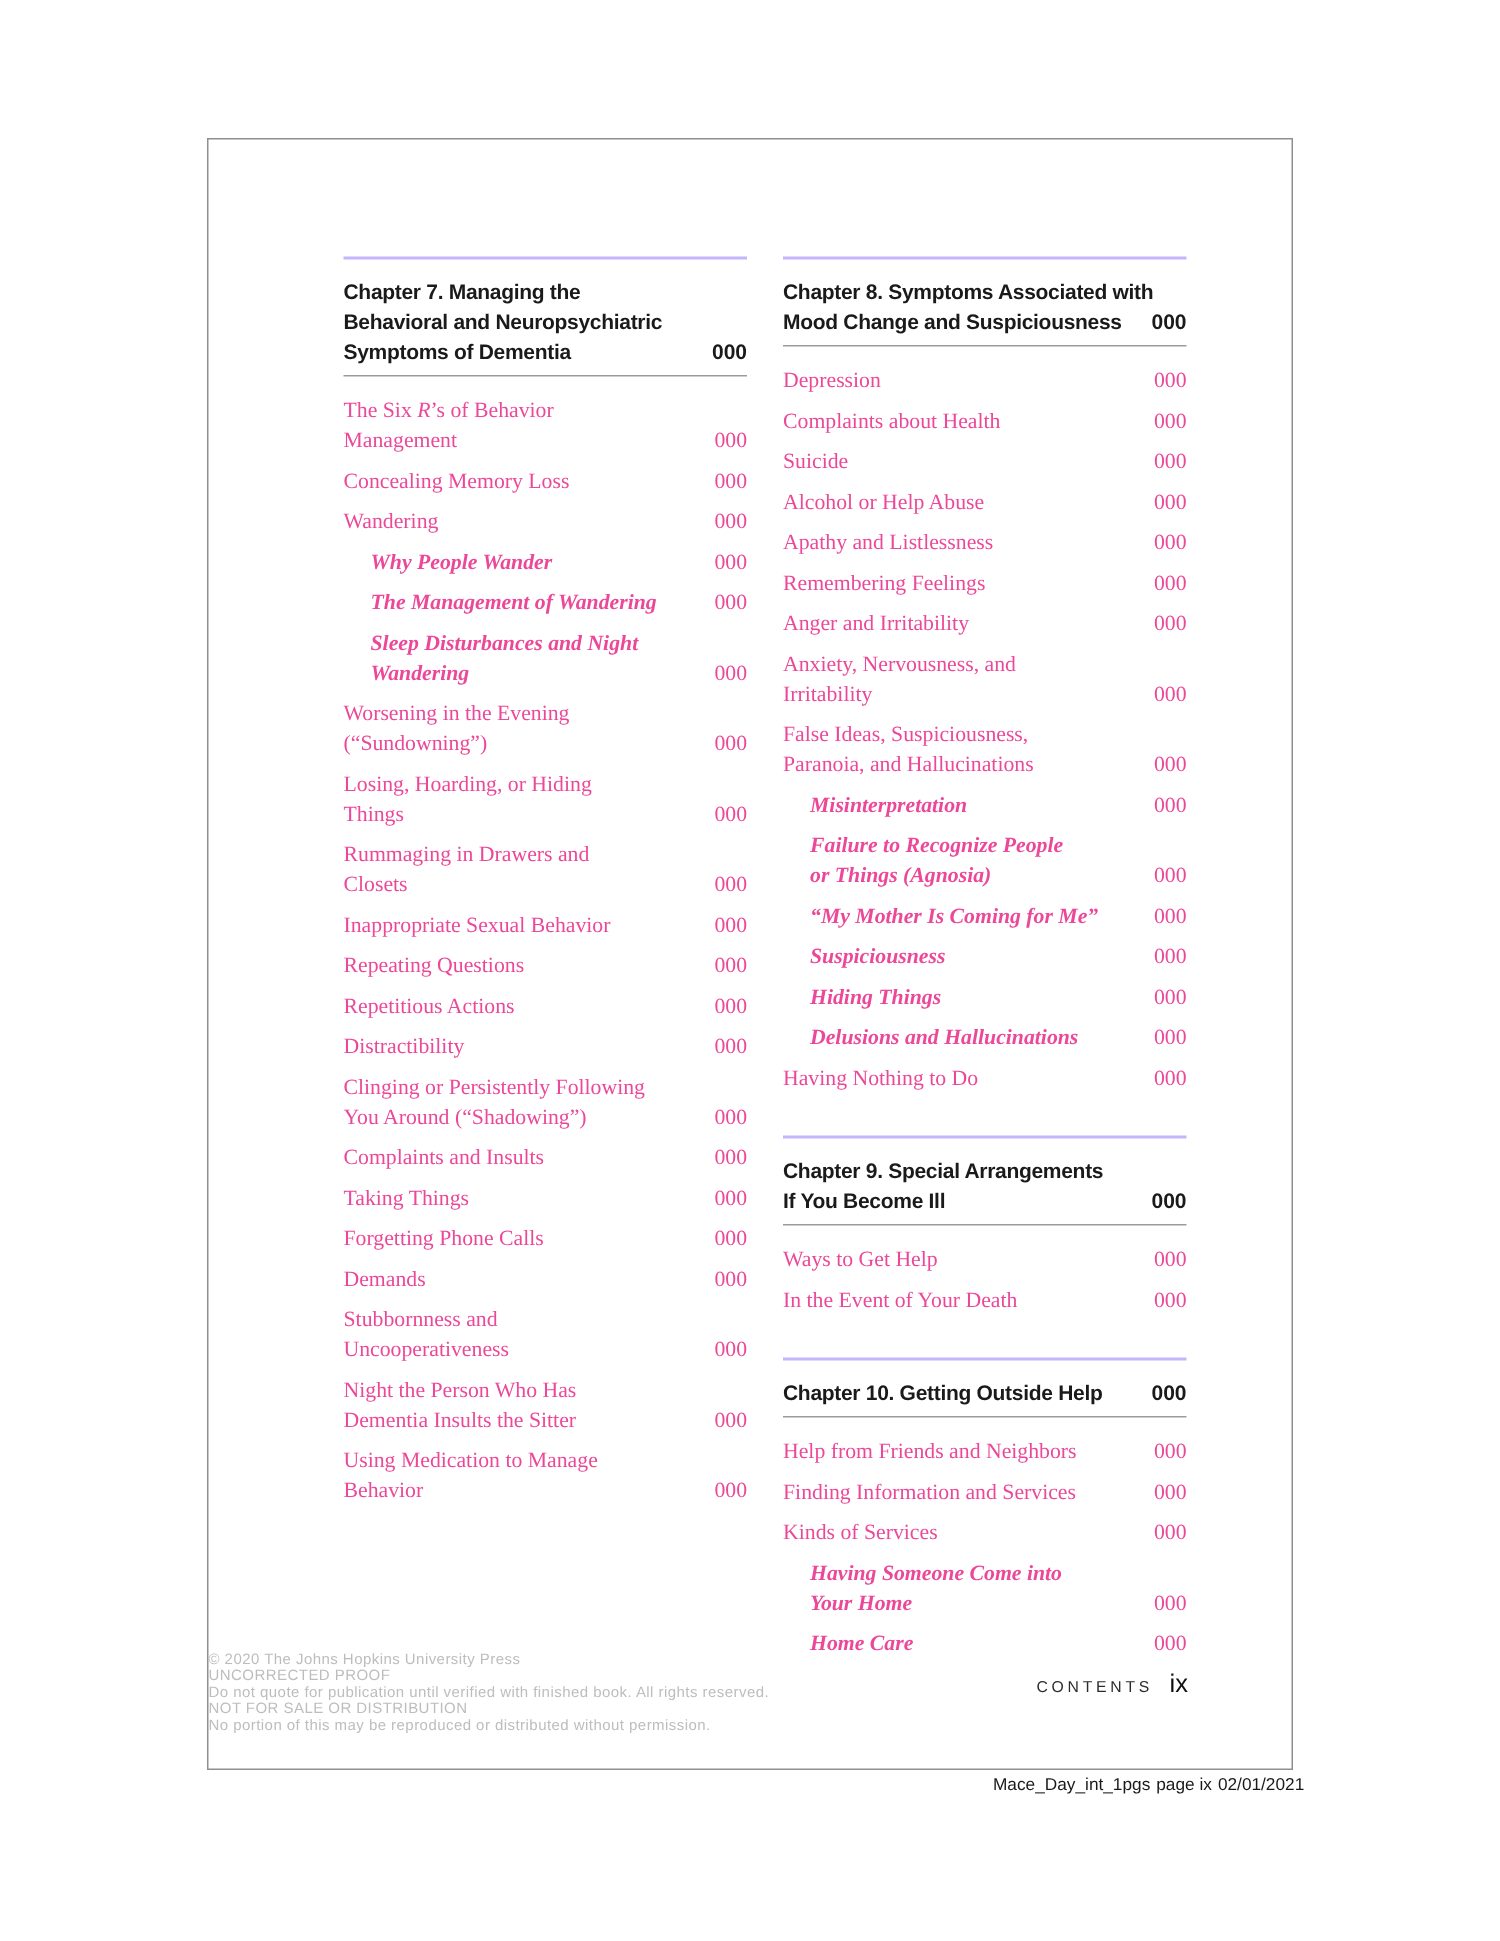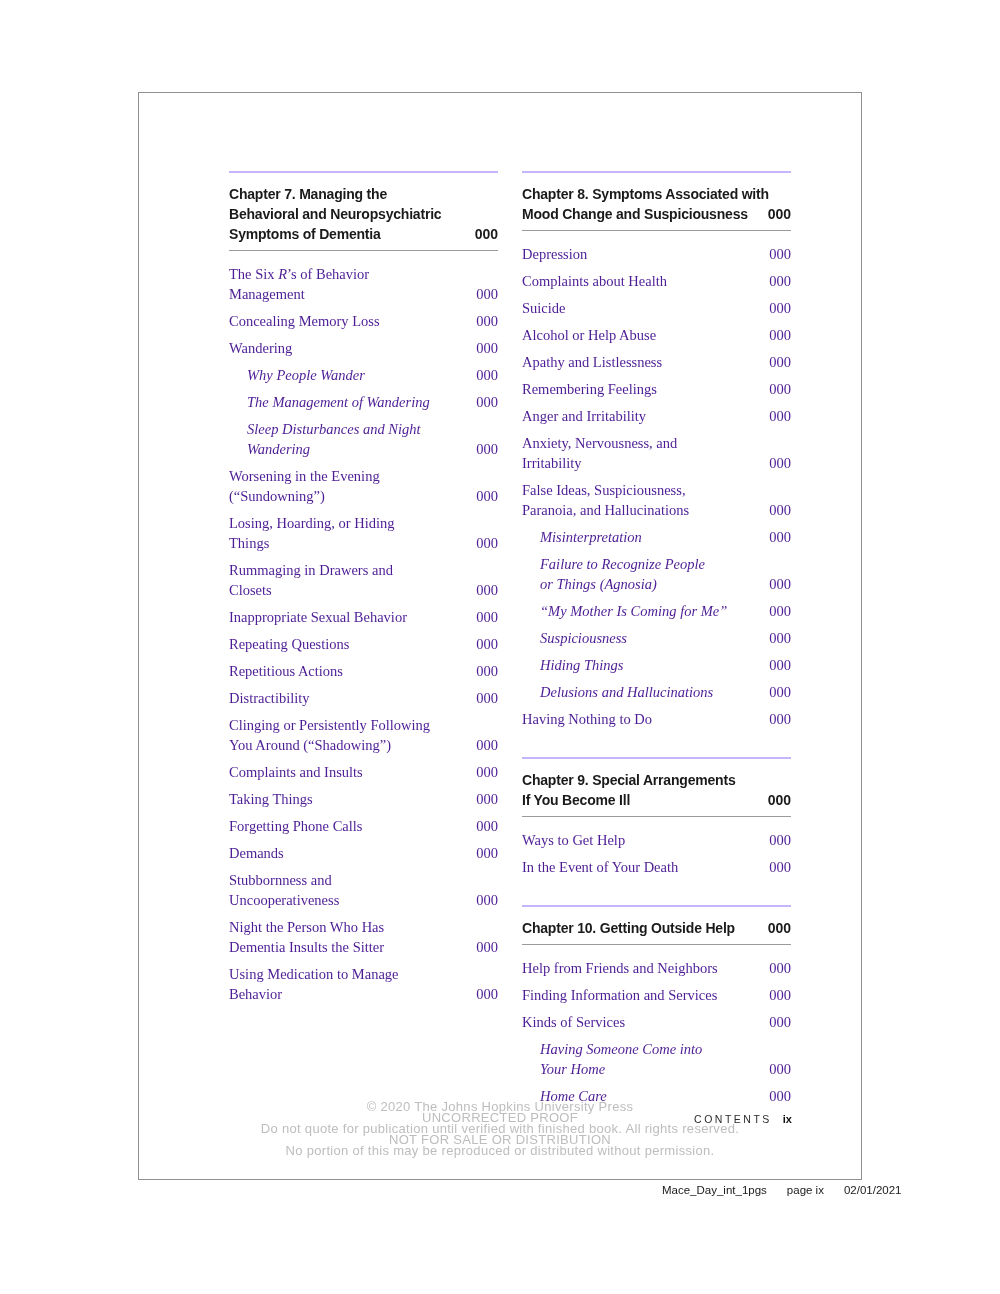--- a/index.html
+++ b/index.html
@@ -9,30 +9,30 @@
   #col-left{left:90px;}
   #col-right{left:383px;}
   .section{border-top:2px solid #c4b5fd;padding-top:11px;}
   .section + .section{margin-top:28px;}
   .hdr{position:relative;font-family:"Liberation Sans",sans-serif;font-weight:700;
        font-size:14px;line-height:20px;letter-spacing:-0.2px;color:#1a1a1a;}
   .hdr-line{white-space:nowrap;}
   .hdr-page{position:absolute;right:0;bottom:0;letter-spacing:0;}
   .hdr-rule{border-bottom:1px solid #9b9b9b;margin-top:6px;margin-bottom:13px;}
   .entry{position:relative;margin-bottom:7px;font-family:"Liberation Serif","DejaVu Serif",serif;
-         font-size:14.5px;line-height:20px;color:#4c1d95;padding-right:34px;}
+         font-size:14.5px;line-height:20px;color:#ec4899;padding-right:34px;}
   .e-line{white-space:nowrap;}
   .e-page{position:absolute;right:0;bottom:0;font-style:normal;}
-  .entry.italic .e-text{font-style:italic;padding-left:18px;}
-  .proof{position:absolute;left:0;right:0;top:1008px;text-align:center;
-         font-size:13px;line-height:11px;color:#bdbdbd;letter-spacing:0.3px;}
+  .entry.italic .e-text{font-style:italic;padding-left:18px;font-weight:bold;}
+  .proof{position:absolute;left:0;right:0;top:1008px;text-align:left;
+         font-size:10px;line-height:11px;color:#bdbdbd;letter-spacing:0.3px;}
   .contents-foot{position:absolute;right:69px;top:1020px;display:flex;align-items:baseline;gap:11px;}
   .contents-foot .clabel{font-size:10.5px;letter-spacing:2.5px;color:#2b2b2b;}
-  .contents-foot .folio{font-size:11px;font-weight:700;color:#111111;}
-  .slug{position:absolute;left:625px;top:1184px;display:flex;gap:20px;
+  .contents-foot .folio{font-size:17px;font-weight:400;color:#111111;}
+  .slug{position:absolute;left:625px;top:1184px;display:flex;gap:4px;
         font-size:11.5px;color:#1a1a1a;padding-left:37px;}
 </style>
 </head>
 <body>
 
 <div class="page">
 
   <div class="toc-col" id="col-left">
       <div class="section">
         <div class="hdr">

